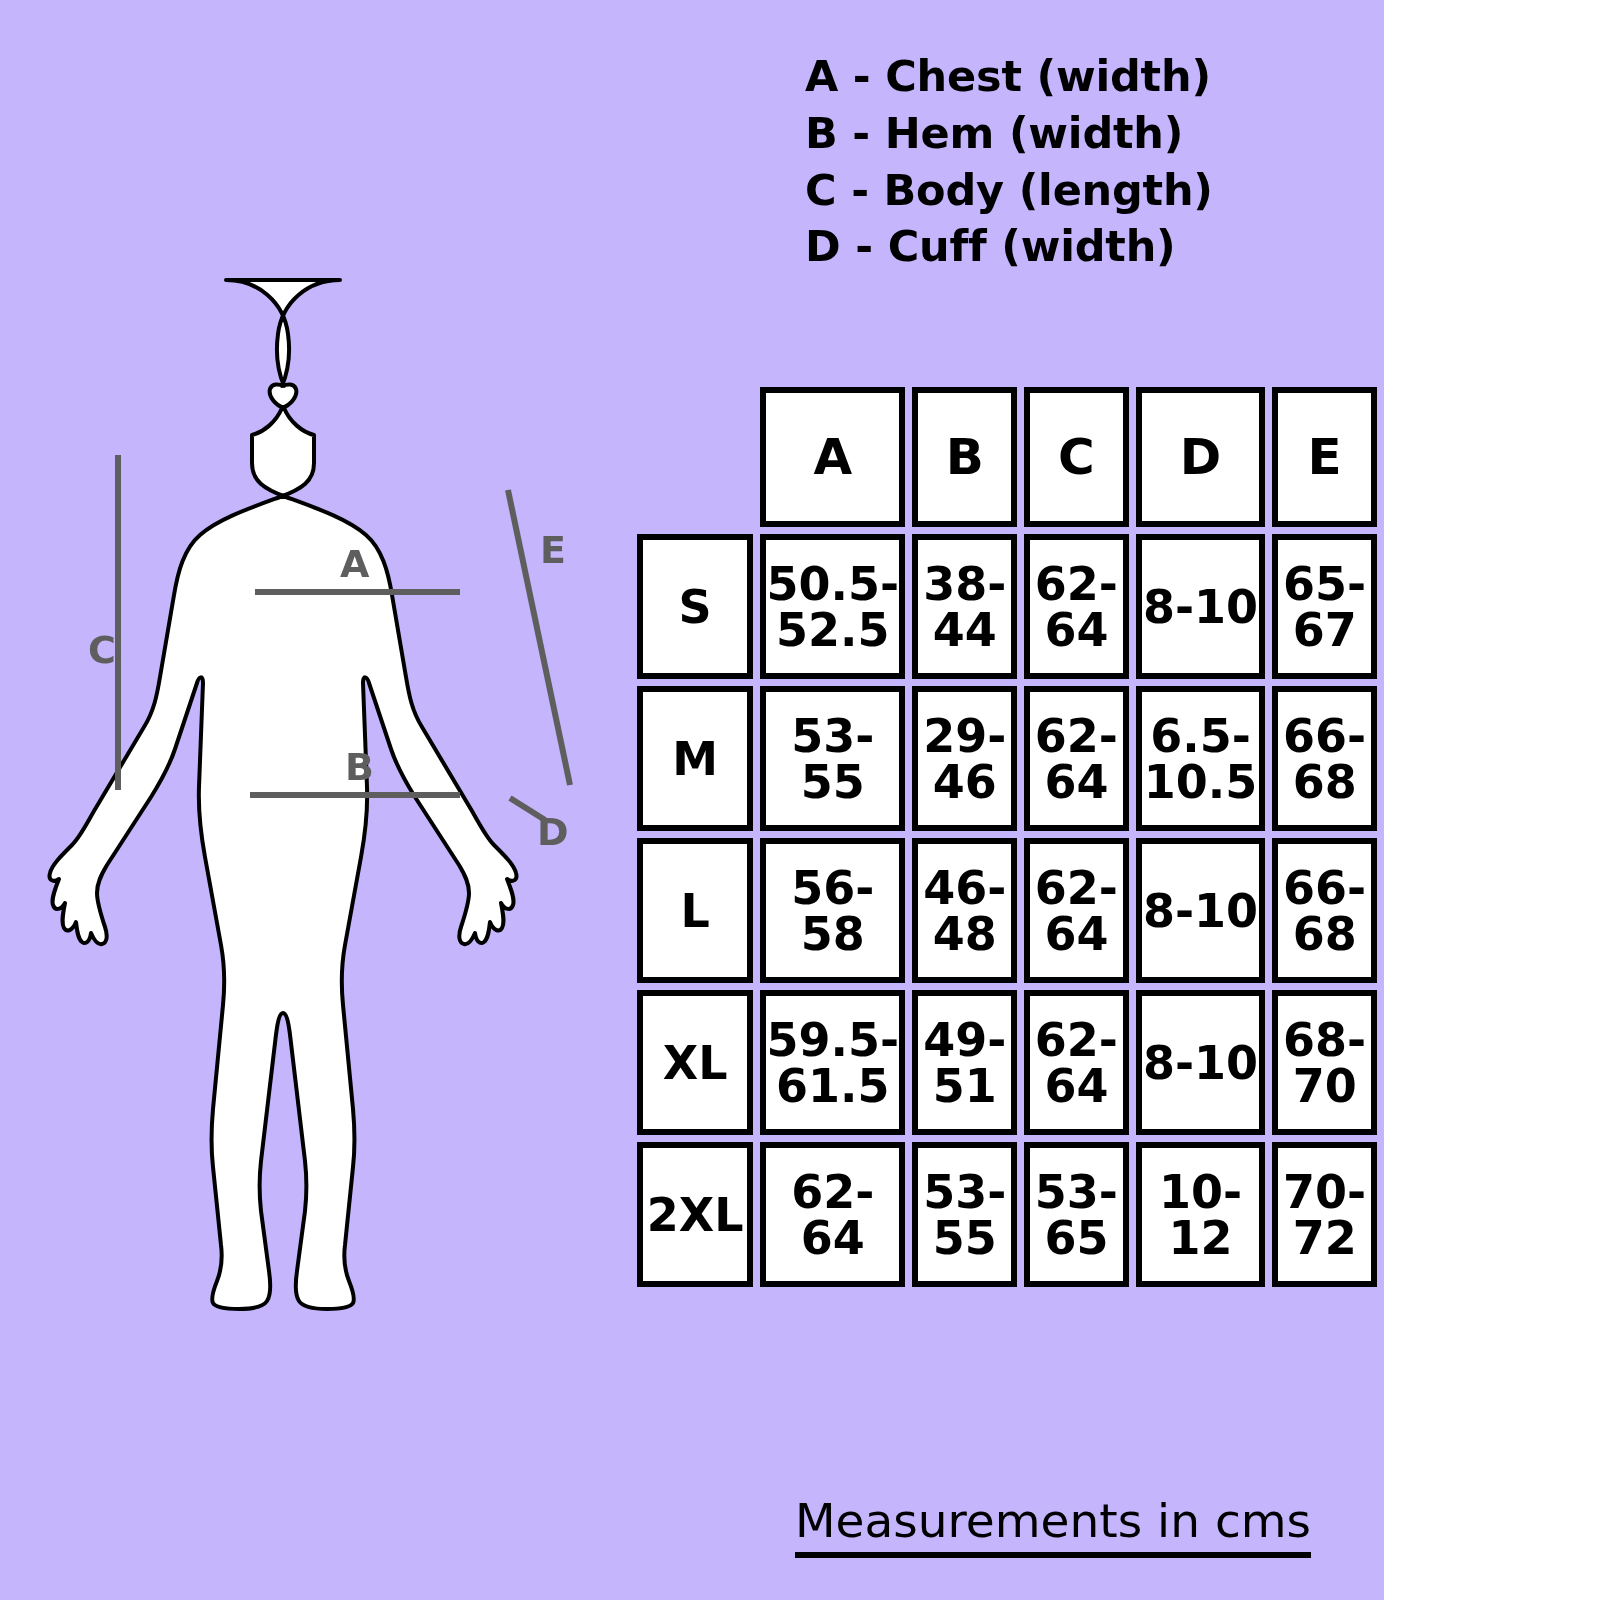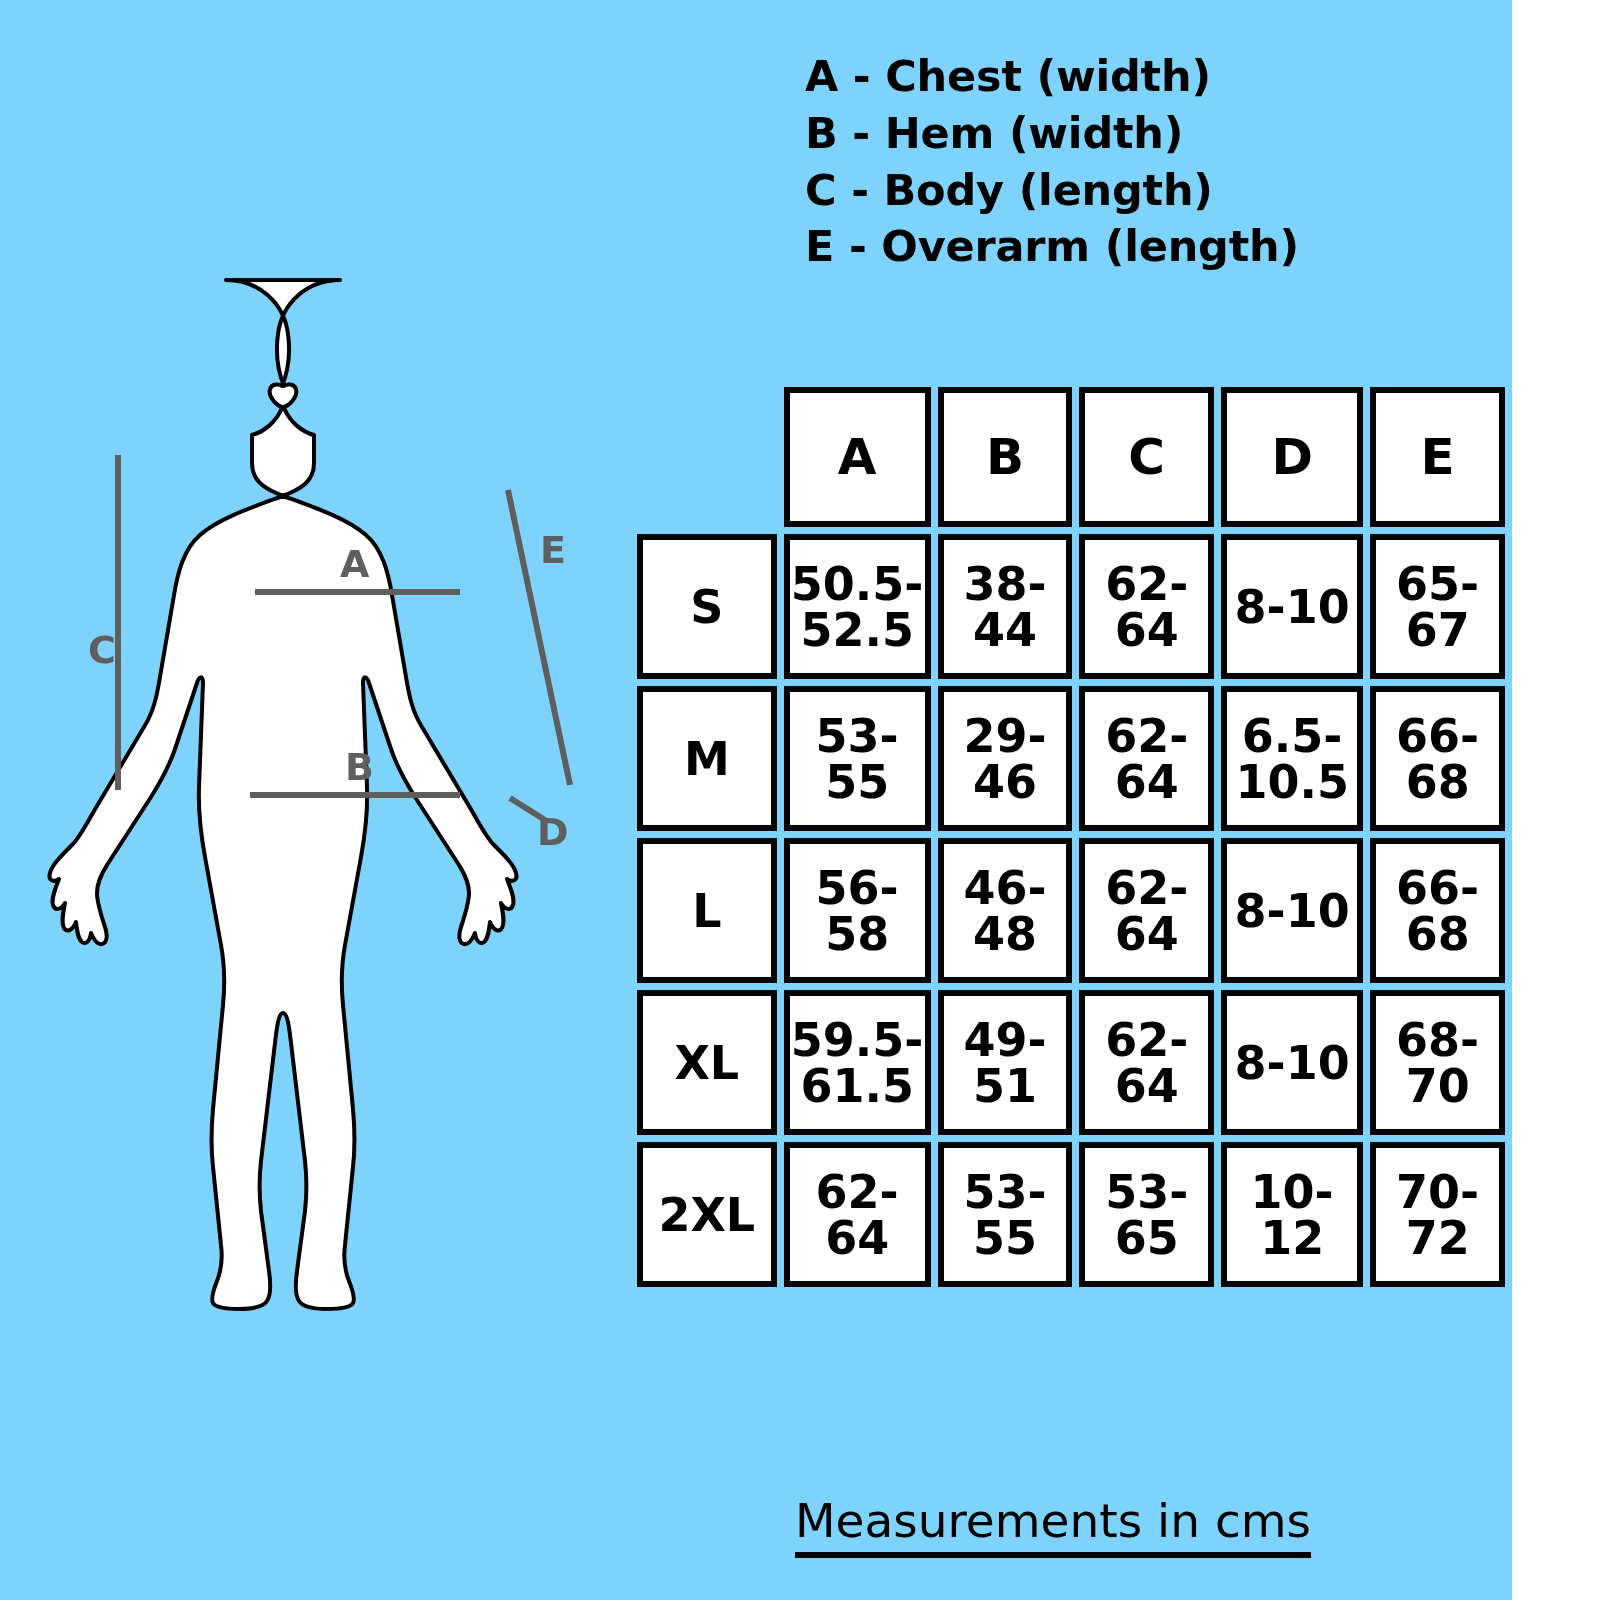--- a/index.html
+++ b/index.html
@@ -3,24 +3,24 @@
 <meta charset="utf-8">
 <style>
   * { box-sizing: border-box; }
   html, body {
     margin: 0; padding: 0;
     background: #ffffff;
     font-family: "DejaVu Sans", sans-serif;
   }
   #page {
     position: relative;
-    width: 1512px;
+    width: 1384px;
     height: 1600px;
     overflow: hidden;
-    background: #7dd3fc;
+    background: #c4b5fd;
   }
 
   
   #legend {
     position: absolute;
     left: 805px;
     top: 48px;
     width: 700px;
   }
   .legend-line {
@@ -101,21 +101,21 @@
 </style>
 </head>
 <body>
 
 <div id="page">
 
   <div id="legend">
     <div class="legend-line">A - Chest (width)</div>
     <div class="legend-line">B - Hem (width)</div>
     <div class="legend-line">C - Body (length)</div>
-    <div class="legend-line">E - Overarm (length)</div>
+    <div class="legend-line">D - Cuff (width)</div>
   </div>
 
   <div id="figure">
     <svg width="600" height="1200" viewBox="0 0 600 1200">
 
       <path d="M300 30
                c-32 0 -58 22 -62 54
                c-3 22 1 40 6 52
                c-5 -2 -12 -3 -14 3
                c-2 7 5 16 14 19

